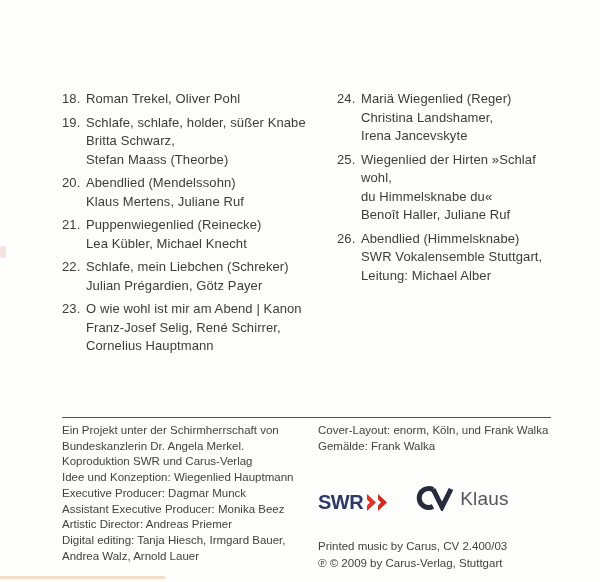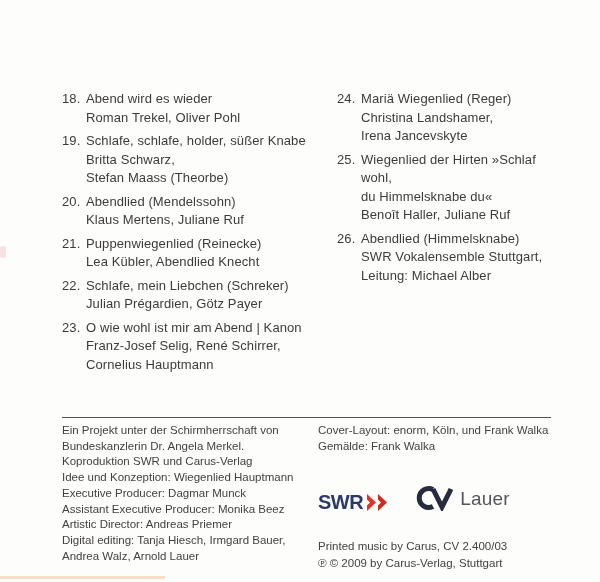--- a/index.html
+++ b/index.html
@@ -112,21 +112,20 @@
 <body>
 
 <div class="canvas">
 
   <div class="cols">
     <div class="col-left">
 
       <div class="track">
         <span class="no">18.</span>
         <span class="lines">
-          <span class="line">Abend wird es wieder</span>
           <span class="line">Roman Trekel, Oliver Pohl</span>
         </span>
       </div>
 
       <div class="track">
         <span class="no">19.</span>
         <span class="lines">
           <span class="line">Schlafe, schlafe, holder, süßer Knabe</span>
           <span class="line">Britta Schwarz,</span>
           <span class="line">Stefan Maass (Theorbe)</span>
@@ -138,21 +137,21 @@
         <span class="lines">
           <span class="line">Abendlied (Mendelssohn)</span>
           <span class="line">Klaus Mertens, Juliane Ruf</span>
         </span>
       </div>
 
       <div class="track">
         <span class="no">21.</span>
         <span class="lines">
           <span class="line">Puppenwiegenlied (Reinecke)</span>
-          <span class="line">Lea Kübler, Abendlied Knecht</span>
+          <span class="line">Lea Kübler, Michael Knecht</span>
         </span>
       </div>
 
       <div class="track">
         <span class="no">22.</span>
         <span class="lines">
           <span class="line">Schlafe, mein Liebchen (Schreker)</span>
           <span class="line">Julian Prégardien, Götz Payer</span>
         </span>
       </div>
@@ -223,21 +222,21 @@
         <svg class="swr-chevrons" width="24" height="17" viewBox="0 0 24 17">
           <polygon class="swr-chev" points="1,0 10,8.5 1,17 1,11.5 4,8.5 1,5.5" fill="#e2332a"></polygon>
           <polygon class="swr-chev2" points="12,0 21,8.5 12,17 12,11.5 15,8.5 12,5.5" fill="#cf2b23"></polygon>
         </svg>
       </div>
       <div class="carus-logo">
         <svg width="42" height="26" viewBox="0 0 42 26">
           <path class="carus-stroke" d="M 21 4.5 A 9.5 9.5 0 1 0 21 21.5" fill="none" stroke="#272b3d" stroke-width="5"></path>
           <path class="carus-stroke" d="M 21 4 L 30 22 L 39 4" fill="none" stroke="#272b3d" stroke-width="5"></path>
         </svg>
-        <span class="carus-text">Lauer</span>
+        <span class="carus-text">Klaus</span>
       </div>
     </div>
 
     <div class="imprint">
       <span class="credit-line">Printed music by Carus, CV 2.400/03</span>
       <span class="credit-line">℗ © 2009 by Carus-Verlag, Stuttgart</span>
     </div>
   </div>
 
   <div class="scan-smudge"></div>

